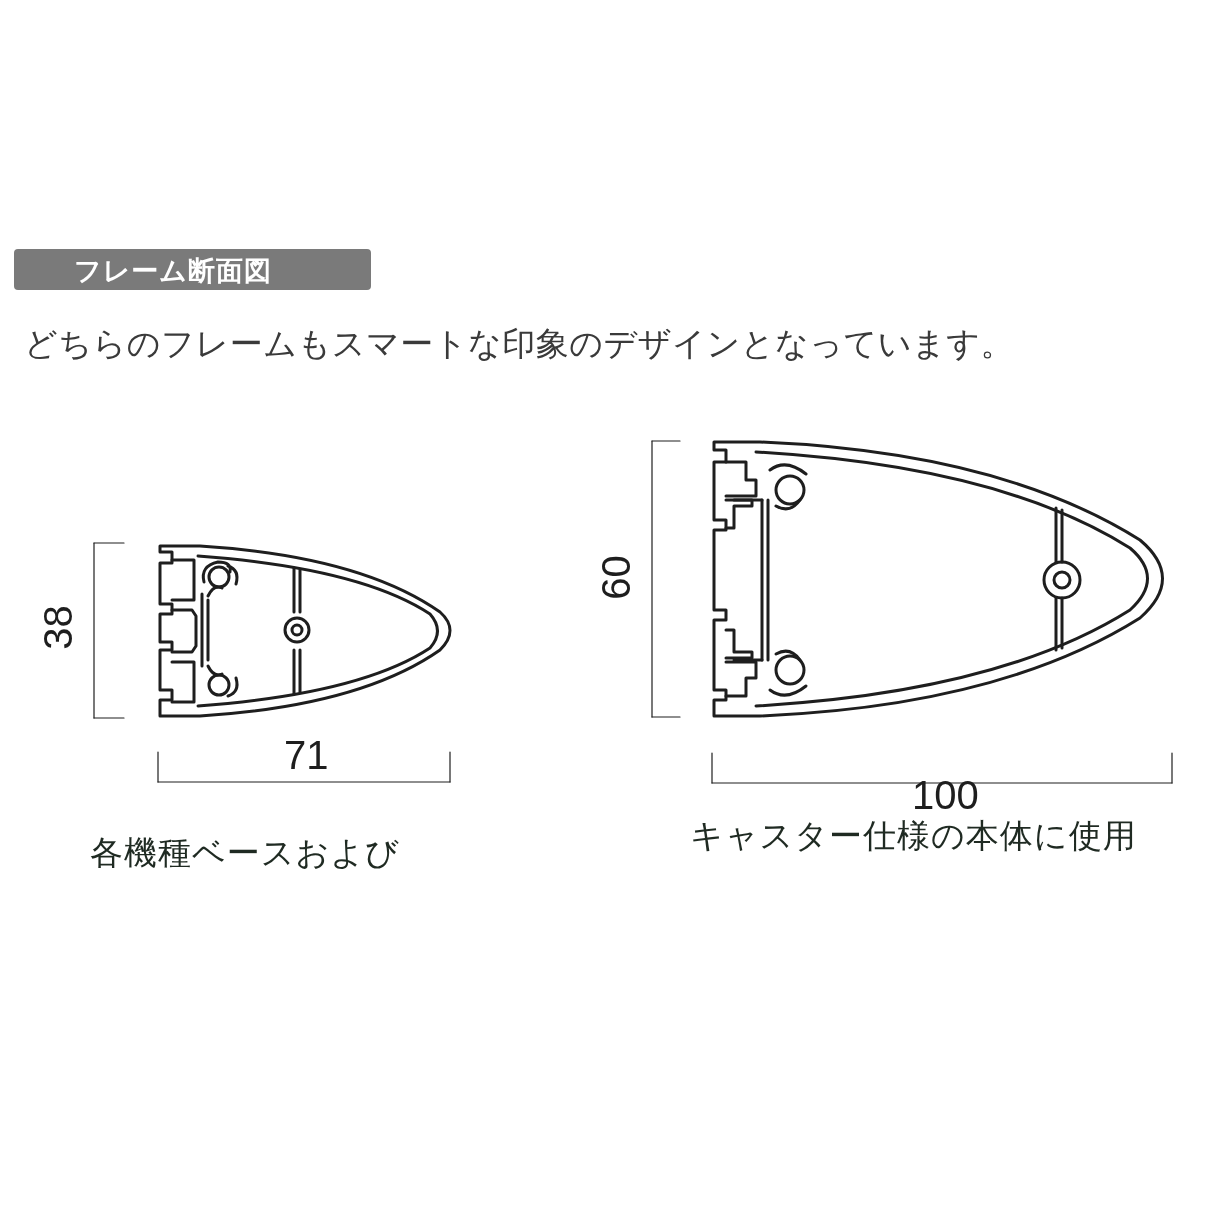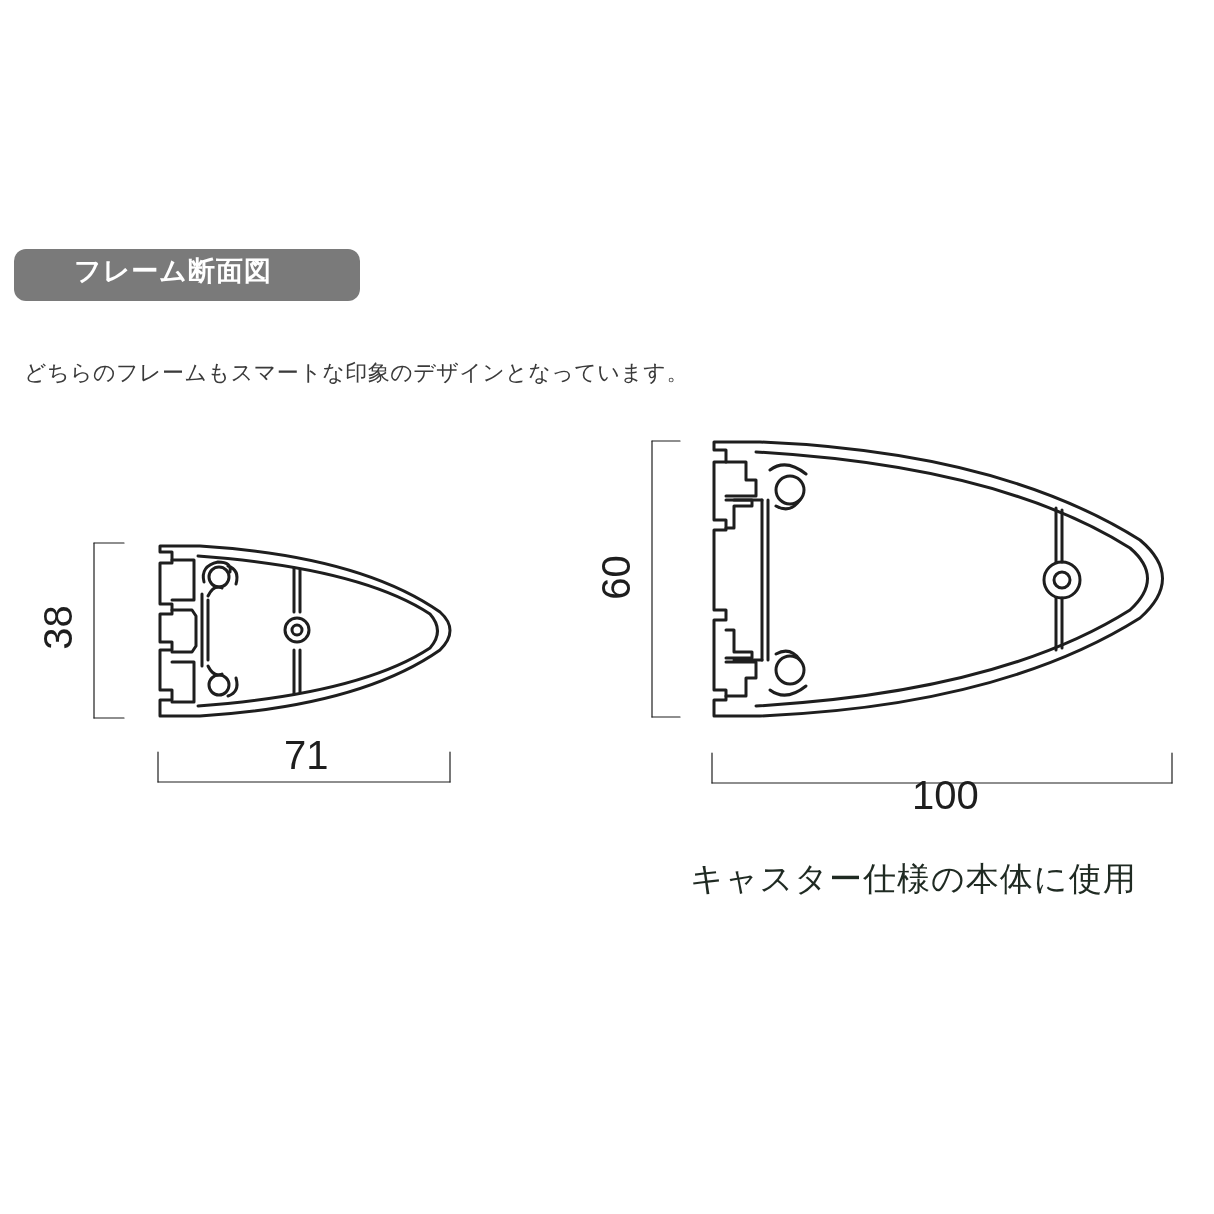--- a/index.html
+++ b/index.html
@@ -1,23 +1,23 @@
 <!DOCTYPE html>
 <html><head>
   <meta charset="utf-8">
   <style>
     html, body { margin: 0; padding: 0; background: #ffffff; }
     body { width: 1214px; height: 1214px; position: relative; overflow: hidden;
            font-family: "DejaVu Sans", sans-serif; color: #2a2a2a; }
-    .section-badge { position: absolute; left: 14px; top: 249px; width: 346px; height: 52px;
-                     background: #7a7a7a; border-radius: 12px; }
+    .section-badge { position: absolute; left: 14px; top: 249px; width: 346px; height: 41px;
+                     background: #7a7a7a; border-radius: 4px; padding-left: 11px; }
     .section-badge span { position: absolute; left: 60px; top: 4px; font-size: 27px; font-weight: bold;
                           color: #ffffff; letter-spacing: 1px; white-space: nowrap; }
-    .intro { position: absolute; left: 24px; top: 322px; font-size: 22px; color: #3a3a3a;
-             white-space: nowrap; letter-spacing: 0.5px; margin-top: 36px; }
+    .intro { position: absolute; left: 24px; top: 322px; font-size: 33px; color: #3a3a3a;
+             white-space: nowrap; letter-spacing: 0.5px; }
     svg.drawing { position: absolute; left: 0; top: 0; }
     .dim-label { position: absolute; font-family: "Liberation Sans", sans-serif; font-size: 40px;
                  color: #1e1e1e; white-space: nowrap; }
     .dim-rot { transform: rotate(-90deg); transform-origin: center; }
     .caption { position: absolute; font-size: 33px; color: #1f2a22; line-height: 47px;
                white-space: nowrap; letter-spacing: 1px; }
   </style>
 </head>
 <body>
 
@@ -109,16 +109,17 @@
     </g>
   </g>
 </svg>
 
 <div class="dim-label dim-rot" style="left:36px; top:605px;">38</div>
 <div class="dim-label" style="left:284px; top:733px;">71</div>
 <div class="dim-label dim-rot" style="left:594px; top:555px;">60</div>
 <div class="dim-label" style="left:912px; top:733px;margin-top:40px;">100</div>
 
 <div class="caption" style="left:90px; top:829px;">
+  <div>各機種ベースおよび</div>
 </div>
-<div class="caption" style="left:690px; top:855px;">
+<div class="caption" style="left:690px; top:812px;">
   <div>キャスター仕様の本体に使用</div>
 </div>
 
 </body></html>

